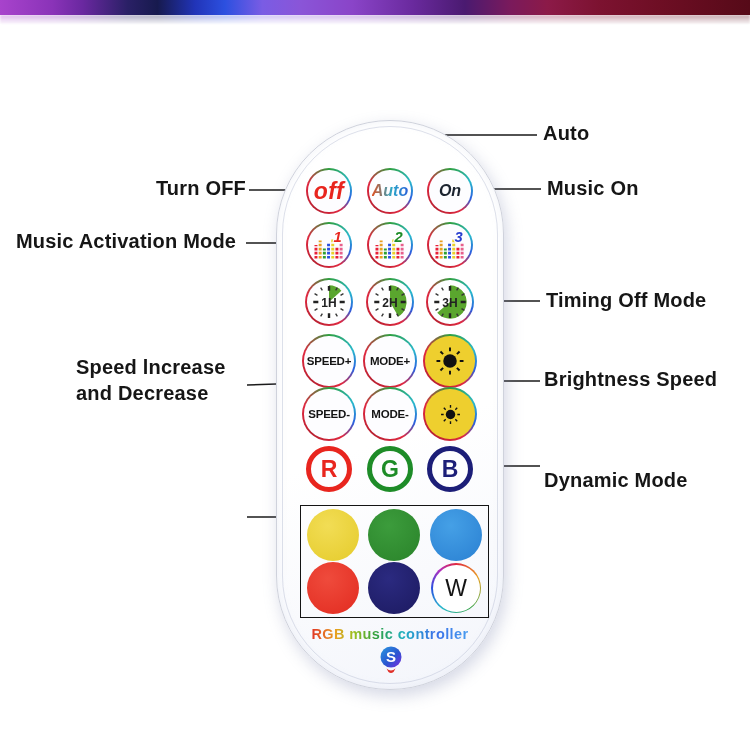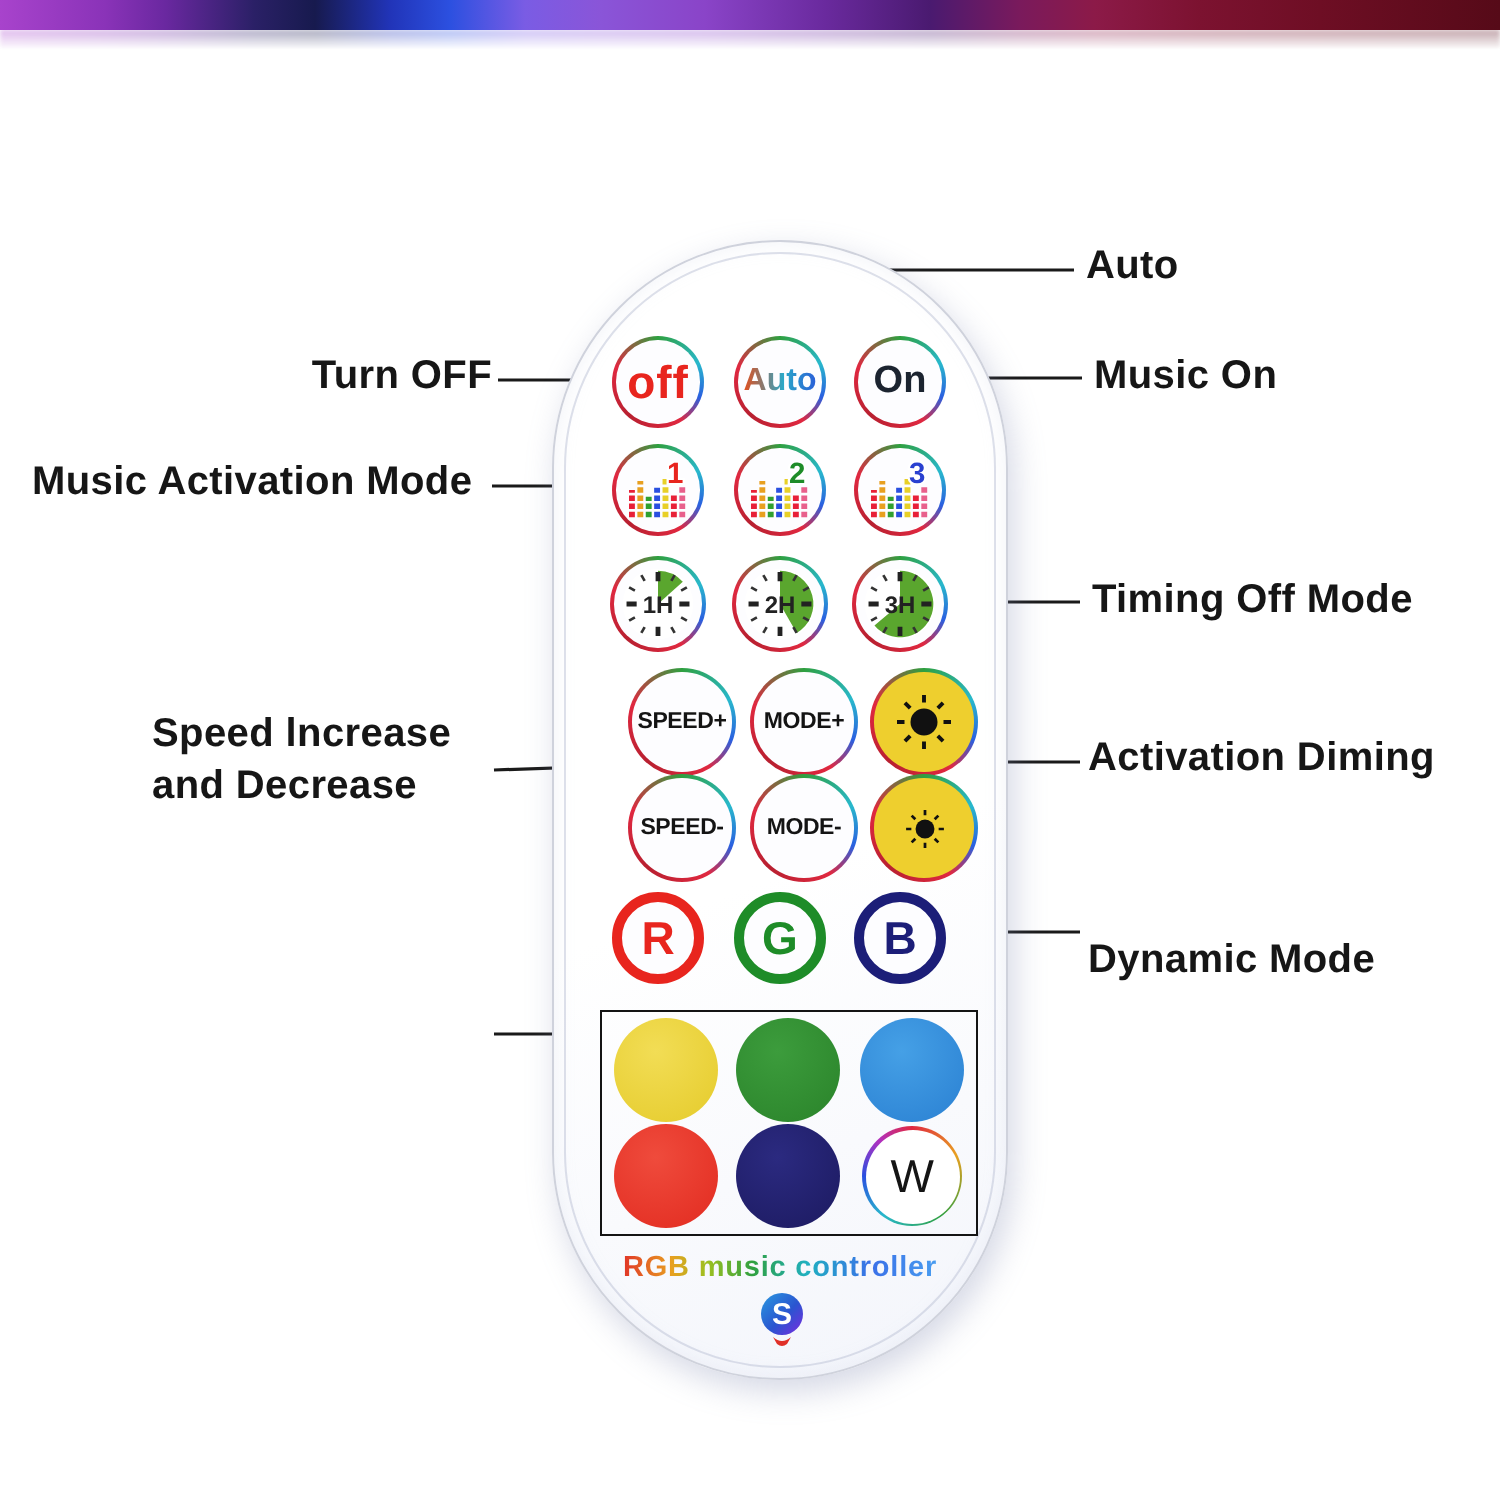--- a/index.html
+++ b/index.html
@@ -33,38 +33,38 @@
     background:linear-gradient(160deg,#ffffff 55%,#f3f5fb);
     border:1px solid #cfd2dc;
     box-shadow:3px 6px 16px rgba(125,135,175,.32), inset 0 0 10px rgba(200,208,228,.25); }
   .remote::before { content:""; position:absolute; inset:5px; border-radius:108px; border:1px solid rgba(188,194,214,.5); pointer-events:none; }
 
   
   .ring { position:absolute; border-radius:50%;
     background:conic-gradient(#2fa040 0deg,#28b8cc 65deg,#2a60e0 110deg,#e02840 150deg,#b82030 220deg,#e02840 290deg,#2fa040 360deg);
     display:grid; place-items:center; }
   .ring > .inner { width:calc(100% - 4.5px); height:calc(100% - 4.5px); border-radius:50%; background:#fdfdff; display:grid; place-items:center; overflow:hidden; }
-  .d46 { width:46px; height:46px; }
+  .d46 { width:46px; height:46px;font-style:italic; }
   .d48 { width:48px; height:48px; }
   .d54 { width:54px; height:54px; }
 
   
   .c1 { left:29px; }  .c2 { left:90px; }  .c3 { left:150px; }
   .row-power  { top:47px; }
   .row-music  { top:101px; }
   .tc1 { left:28px; } .tc2 { left:89px; } .tc3 { left:149px; }
   .row-timing { top:157px; }
 
   .txt-off  { font-size:23px; font-weight:600; color:#e8251e; letter-spacing:.5px; }
   .txt-auto { font-size:16px; font-weight:600; background:linear-gradient(90deg,#e05020,#2aa8c8 55%,#2a60d8); -webkit-background-clip:text; background-clip:text; color:transparent; }
-  .txt-on   { font-size:19px; font-weight:600; color:#1c2430; }
+  .txt-on   { font-size:16px; font-weight:600; color:#1c2430; }
 
   
   .pair { position:absolute; top:213px; width:54px; height:107px; }
-  .pair .ring { position:absolute; left:12px; }
+  .pair .ring { position:absolute; left:0; }
   .pair .ring:nth-child(1) { top:0; }
   .pair .ring:nth-child(2) { top:53px; }
   .pc1 { left:25px; } .pc2 { left:86px; } .pc3 { left:146px; }
   .txt-speed { font-size:11.5px; font-weight:700; color:#141414; letter-spacing:-.2px; }
   .inner.yellow { background:#eecf2e; }
 
   
   .rgb { position:absolute; top:325px; width:46px; height:46px; border-radius:50%; border-style:solid; border-width:5px; background:#fdfdff; display:grid; place-items:center; }
   .r-ring { border-color:#e8251e; color:#e8251e; }
   .g-ring { border-color:#1e8c28; color:#1e8c28; }
@@ -152,21 +152,21 @@
 
   <div class="label label-auto">Auto</div>
   <div class="label label-turn-off">Turn OFF</div>
   <div class="label label-turn-on">Music On</div>
   <div class="label label-music">Music Activation Mode</div>
   <div class="label label-timing">Timing Off Mode</div>
   <div class="label label-speed">
     <div>Speed lncrease</div>
     <div>and Decrease</div>
   </div>
-  <div class="label label-bright">Activation Diming</div>
+  <div class="label label-bright">Brightness Speed</div>
   <div class="label label-dynamic">Dynamic Mode</div>
 
   <div class="remote">
 
     <div class="ring d46 c1 row-power">
       <span class="inner">
           <span class="txt-off">off</span>
         </span>
     </div>
     <div class="ring d46 c2 row-power">

